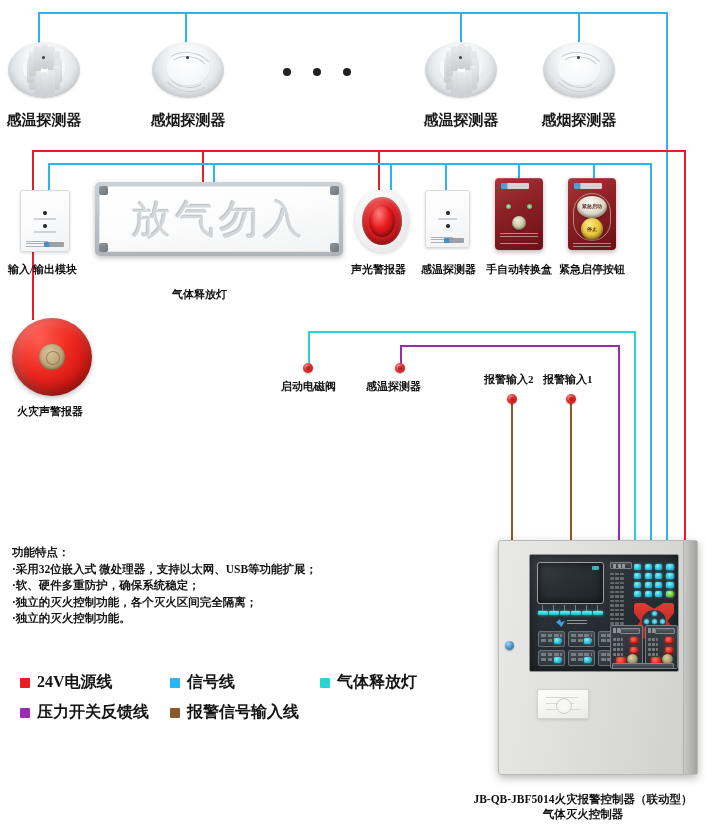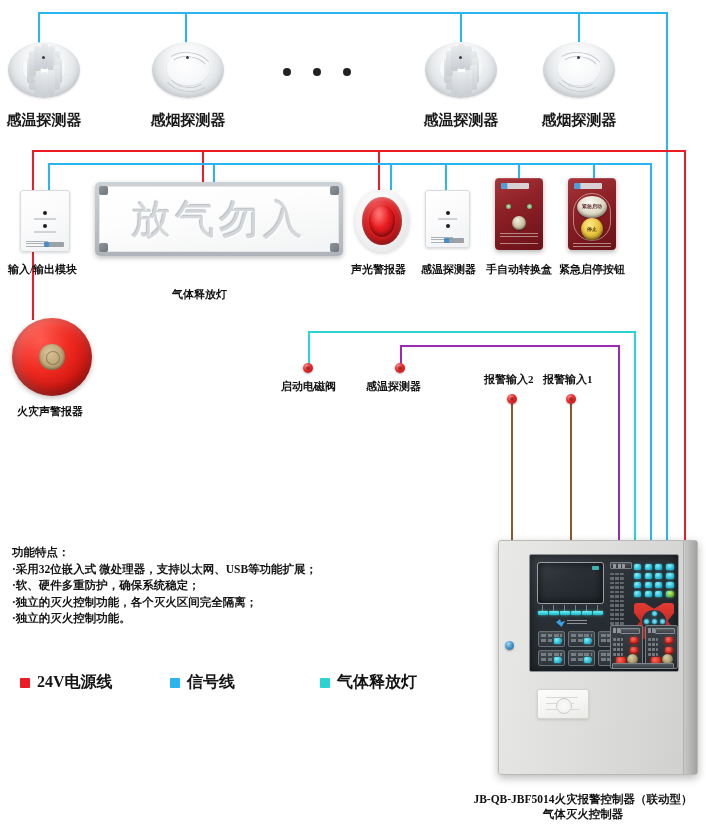--- a/index.html
+++ b/index.html
@@ -675,20 +675,30 @@
       </div>
       <div class="legend-item" style="width:150px;">
         <span class="legend-sw" style="background:#29b6f0;"></span>
         <span>信号线</span>
       </div>
       <div class="legend-item">
         <span class="legend-sw" style="background:#2bd3d3;"></span>
         <span>气体释放灯</span>
       </div>
     </div>
+    <div class="legend-row">
+      <div class="legend-item" style="width:150px;">
+        <span class="legend-sw" style="background:#9b2bb5;"></span>
+        <span>压力开关反馈线</span>
+      </div>
+      <div class="legend-item" style="width:150px;">
+        <span class="legend-sw" style="background:#8a5a2b;"></span>
+        <span>报警信号输入线</span>
+      </div>
+    </div>
   </div>
 
   <div class="panel" style="left:498px; top:540px; width:200px; height:235px;">
     <div class="panel-side"></div>
     <div class="panel-lock" style="left:6px; top:100px;"></div>
 
     <div class="panel-face" style="left:30px; top:13px; width:150px; height:118px;">
 
       <div class="lcd" style="left:7px; top:7px; width:67px; height:42px;"></div>
       <div class="softstem" style="left:12px; top:50px;"></div>

